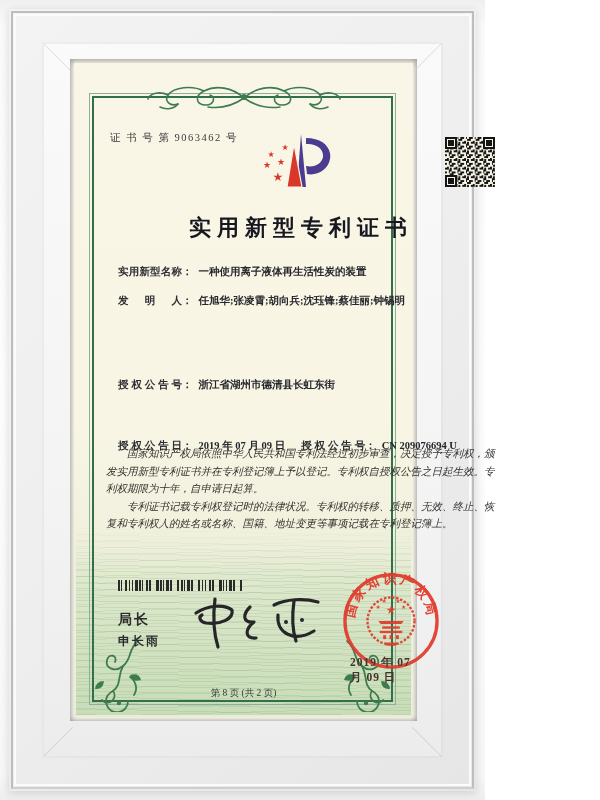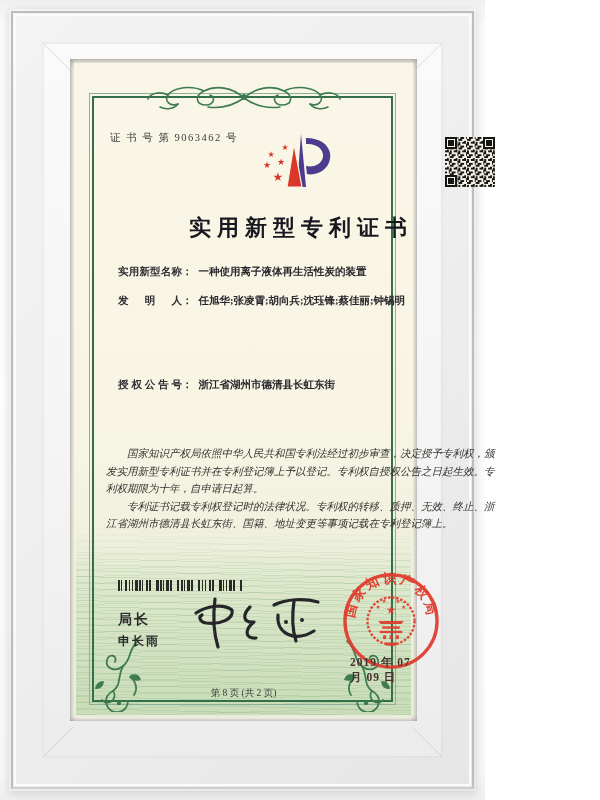--- a/index.html
+++ b/index.html
@@ -181,24 +181,27 @@
 
         <div class="frow" style="top:202px">
           <span class="flabel">实用新型名称</span><span class="fcolon">：</span><span class="fvalue">一种使用离子液体再生活性炭的装置</span>
         </div>
         <div class="frow" style="top:231px">
           <span class="flabel">发明人</span><span class="fcolon">：</span><span class="fvalue">任旭华;张凌霄;胡向兵;沈珏锋;蔡佳丽;钟锡明</span>
         </div>
         <div class="frow" style="top:315px">
           <span class="flabel">授权公告号</span><span class="fcolon">：</span><span class="fvalue">浙江省湖州市德清县长虹东街</span>
         </div>
+        <div class="frow" style="top:376px">
+          <span class="flabel">授权公告日</span><span class="fcolon">：</span><span class="fvalue">2019 年 07 月 09 日</span><span class="pair2"><span class="flabel">授权公告号</span><span class="fcolon">：</span><span class="fvalue">CN 209076694 U</span></span>
+        </div>
 
         <div class="body-text">
           <p>国家知识产权局依照中华人民共和国专利法经过初步审查，决定授予专利权，颁发实用新型专利证书并在专利登记簿上予以登记。专利权自授权公告之日起生效。专利权期限为十年，自申请日起算。</p>
-          <p>专利证书记载专利权登记时的法律状况。专利权的转移、质押、无效、终止、浙江省湖州市德清县长虹东街、国籍、地址变更等事项记载在专利登记簿上。</p>
+          <p>专利证书记载专利权登记时的法律状况。专利权的转移、质押、无效、终止、恢复和专利权人的姓名或名称、国籍、地址变更等事项记载在专利登记簿上。</p>
         </div>
 
         <div class="barcode"></div>
 
         <div class="signer-title">局长</div>
         <div class="signer-name">申长雨</div>
 
         <svg class="signature" width="150" height="68" viewBox="0 0 150 64">
           <g stroke="#26262a" stroke-width="3.2" fill="none" stroke-linecap="round" stroke-linejoin="round">
             <path d="M14,24 C26,16 42,15 50,21 C52,30 38,36 24,34 C18,33 16,28 20,26"></path>

